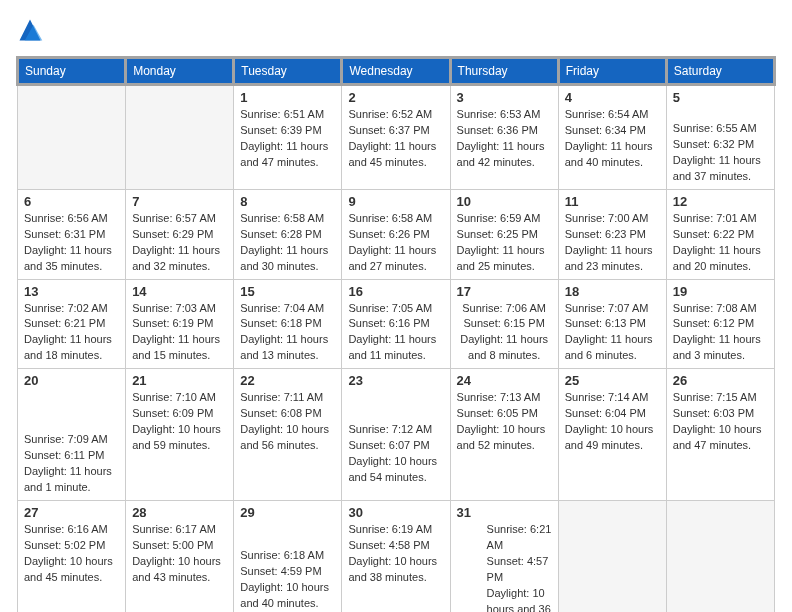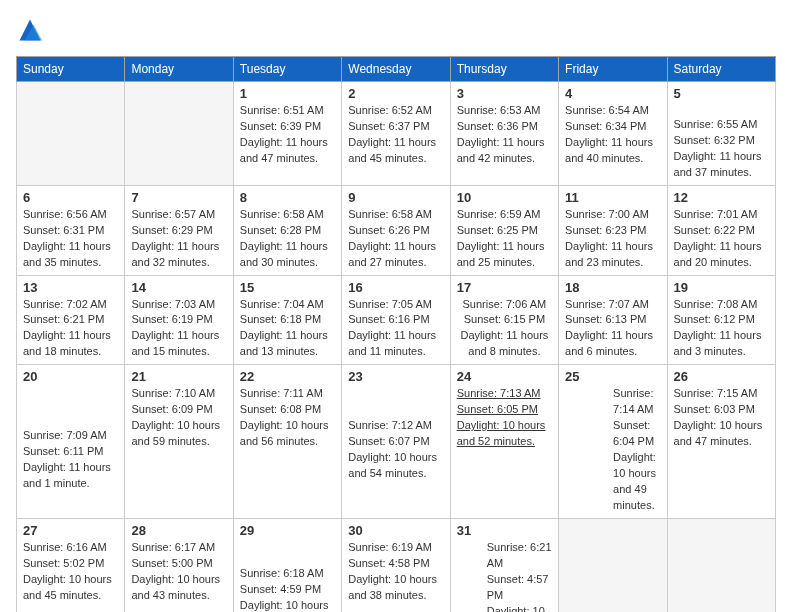--- a/index.html
+++ b/index.html
@@ -50,21 +50,21 @@
       border-collapse: collapse;
       font-size: 11px;
     }
     .calendar th {
       background: #1565c0;
       color: #fff;
       padding: 5px 6px;
       text-align: left;
       font-size: 12px;
       font-weight: normal;
-      border: 1px solid #a3a3a3;
+      border: 3px solid #a3a3a3;
     }
     .calendar td {
       border: 1px solid #ccc;
       padding: 4px 6px;
       vertical-align: top;
       width: calc(100% / 7);
       min-height: 80px;
       background: #fff;
     }
     .calendar td.empty {
@@ -258,27 +258,27 @@
 Daylight: 10 hours and 56 minutes.</div>
         </td>
         <td>
           <span class="day-number">23</span>
           <div class="day-info" style="white-space: pre-line; margin-top: 34px;">Sunrise: 7:12 AM
 Sunset: 6:07 PM
 Daylight: 10 hours and 54 minutes.</div>
         </td>
         <td>
           <span class="day-number">24</span>
-          <div class="day-info" style="white-space: pre-line; text-decoration: underline;">Sunrise: 7:13 AM
+          <div class="day-info" style="white-space: pre-line;">Sunrise: 7:13 AM
 Sunset: 6:05 PM
 Daylight: 10 hours and 52 minutes.</div>
         </td>
         <td>
           <span class="day-number">25</span>
-          <div class="day-info" style="white-space: pre-line; margin-left: 48px;">Sunrise: 7:14 AM
+          <div class="day-info" style="white-space: pre-line;">Sunrise: 7:14 AM
 Sunset: 6:04 PM
 Daylight: 10 hours and 49 minutes.</div>
         </td>
         <td>
           <span class="day-number">26</span>
           <div class="day-info" style="white-space: pre-line;">Sunrise: 7:15 AM
 Sunset: 6:03 PM
 Daylight: 10 hours and 47 minutes.</div>
         </td>
       </tr>

